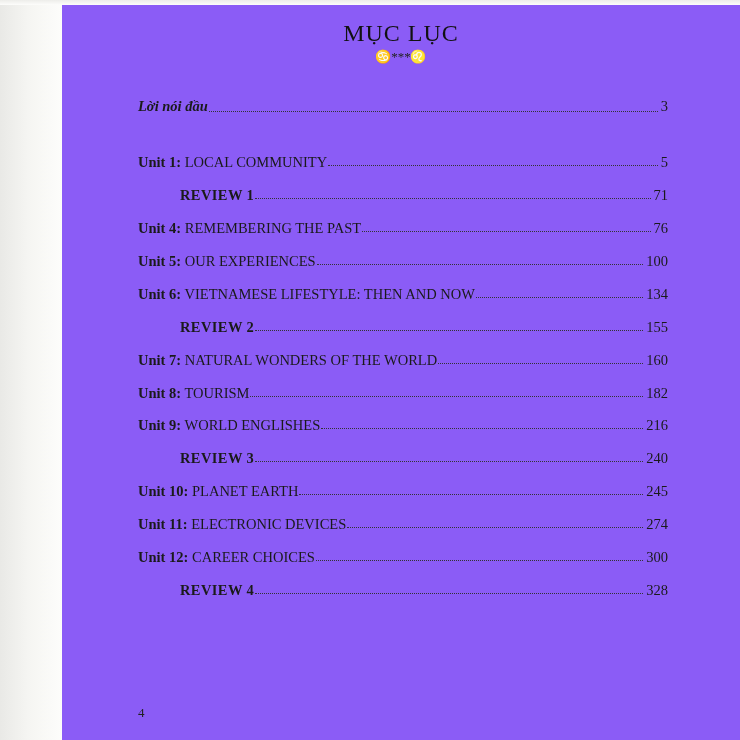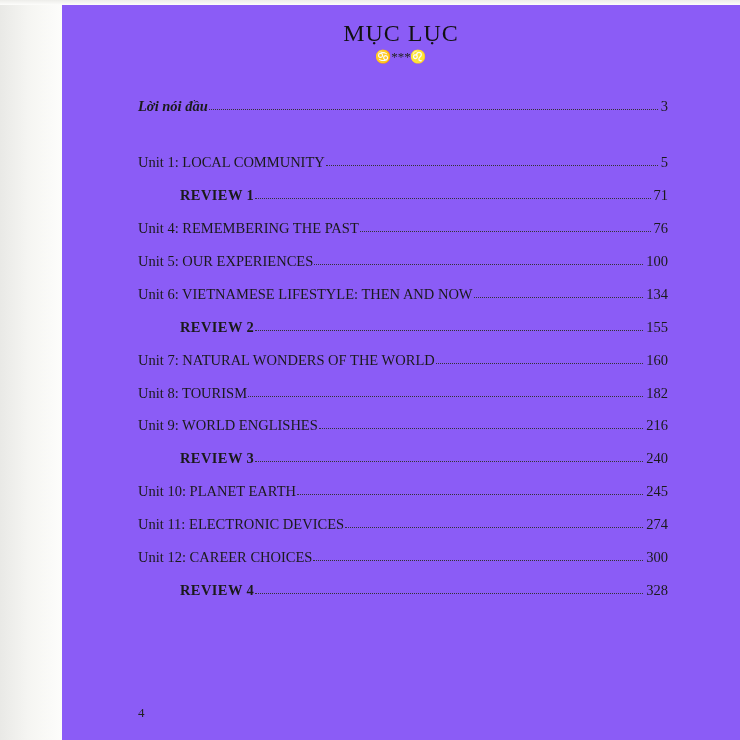--- a/index.html
+++ b/index.html
@@ -68,29 +68,30 @@
   .entry {
     display: flex;
     align-items: baseline;
     font-size: 14.5px;
     line-height: 1.1;
     margin-bottom: 17px;
     white-space: nowrap;
   }
   .entry.preface {
     margin-bottom: 40px;
+    align-items: center;
   }
   .entry.review {
     padding-left: 42px;
   }
   .entry .label {
     display: inline-block;
   }
   .entry .unit-no {
-    font-weight: normal;
+    font-weight: bold;
     font-style: normal;
     text-align: center;
   }
   .entry.preface .label {
     font-weight: bold;
     font-style: italic;
   }
   .entry.review .label {
     font-weight: bold;
     letter-spacing: 0.4px;

